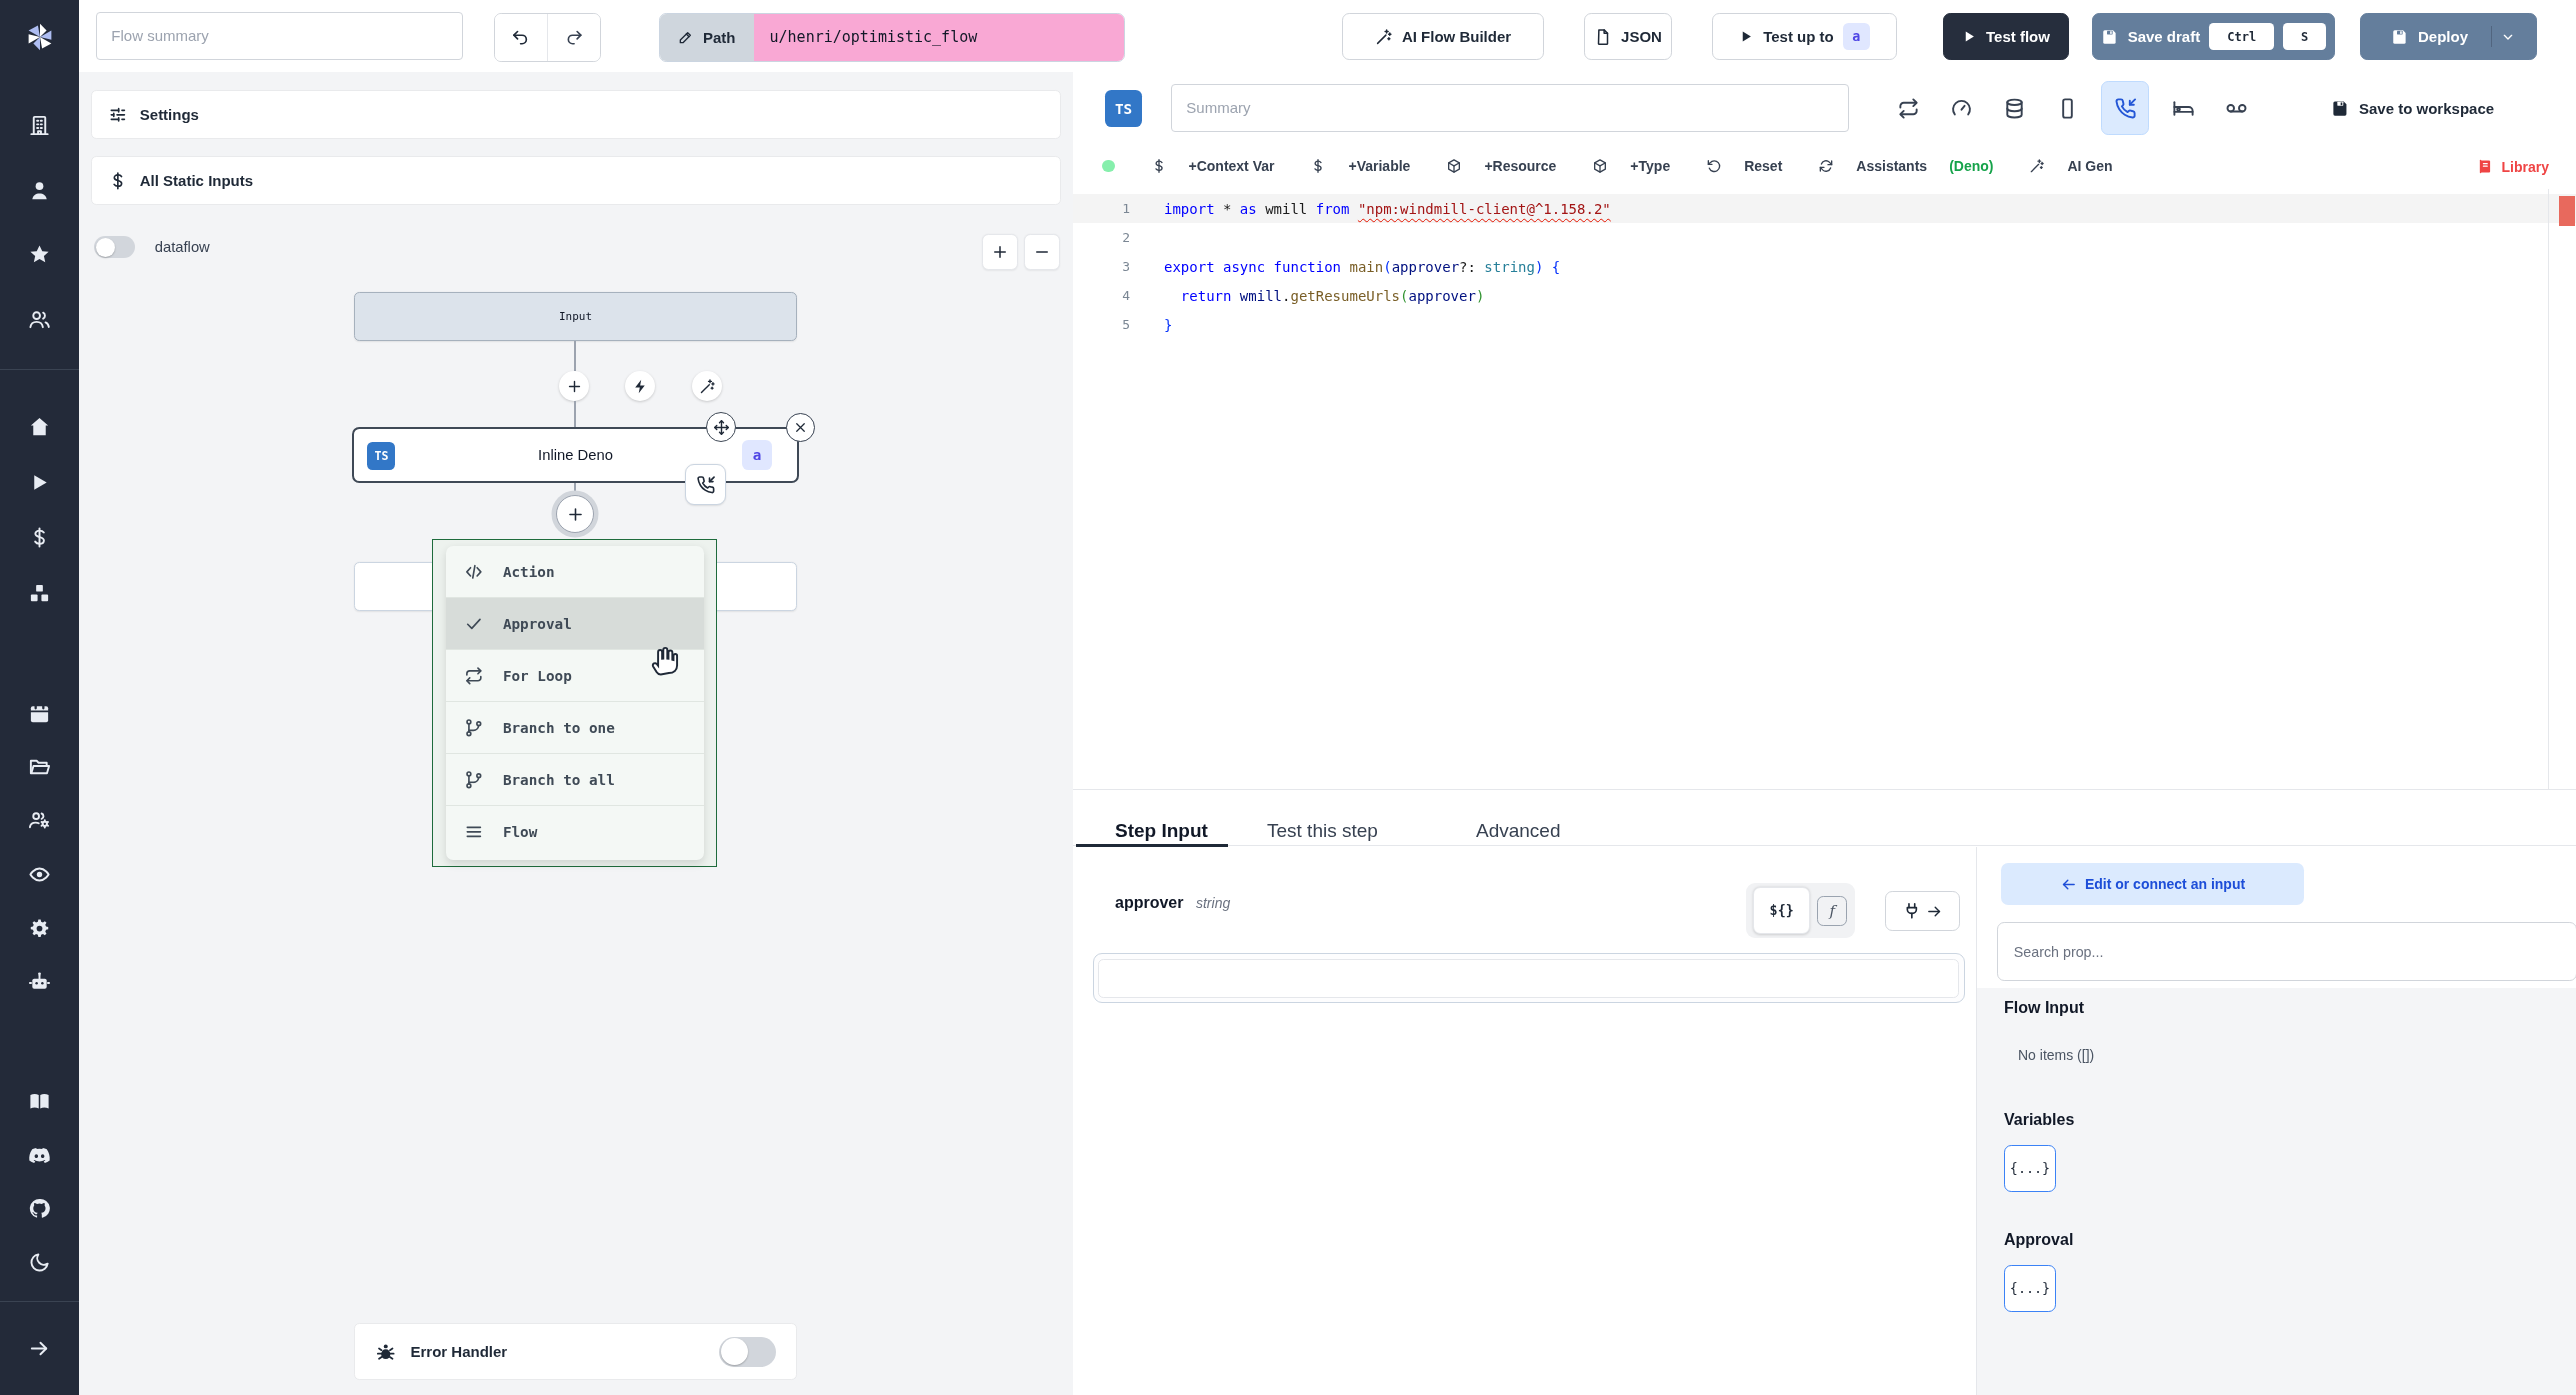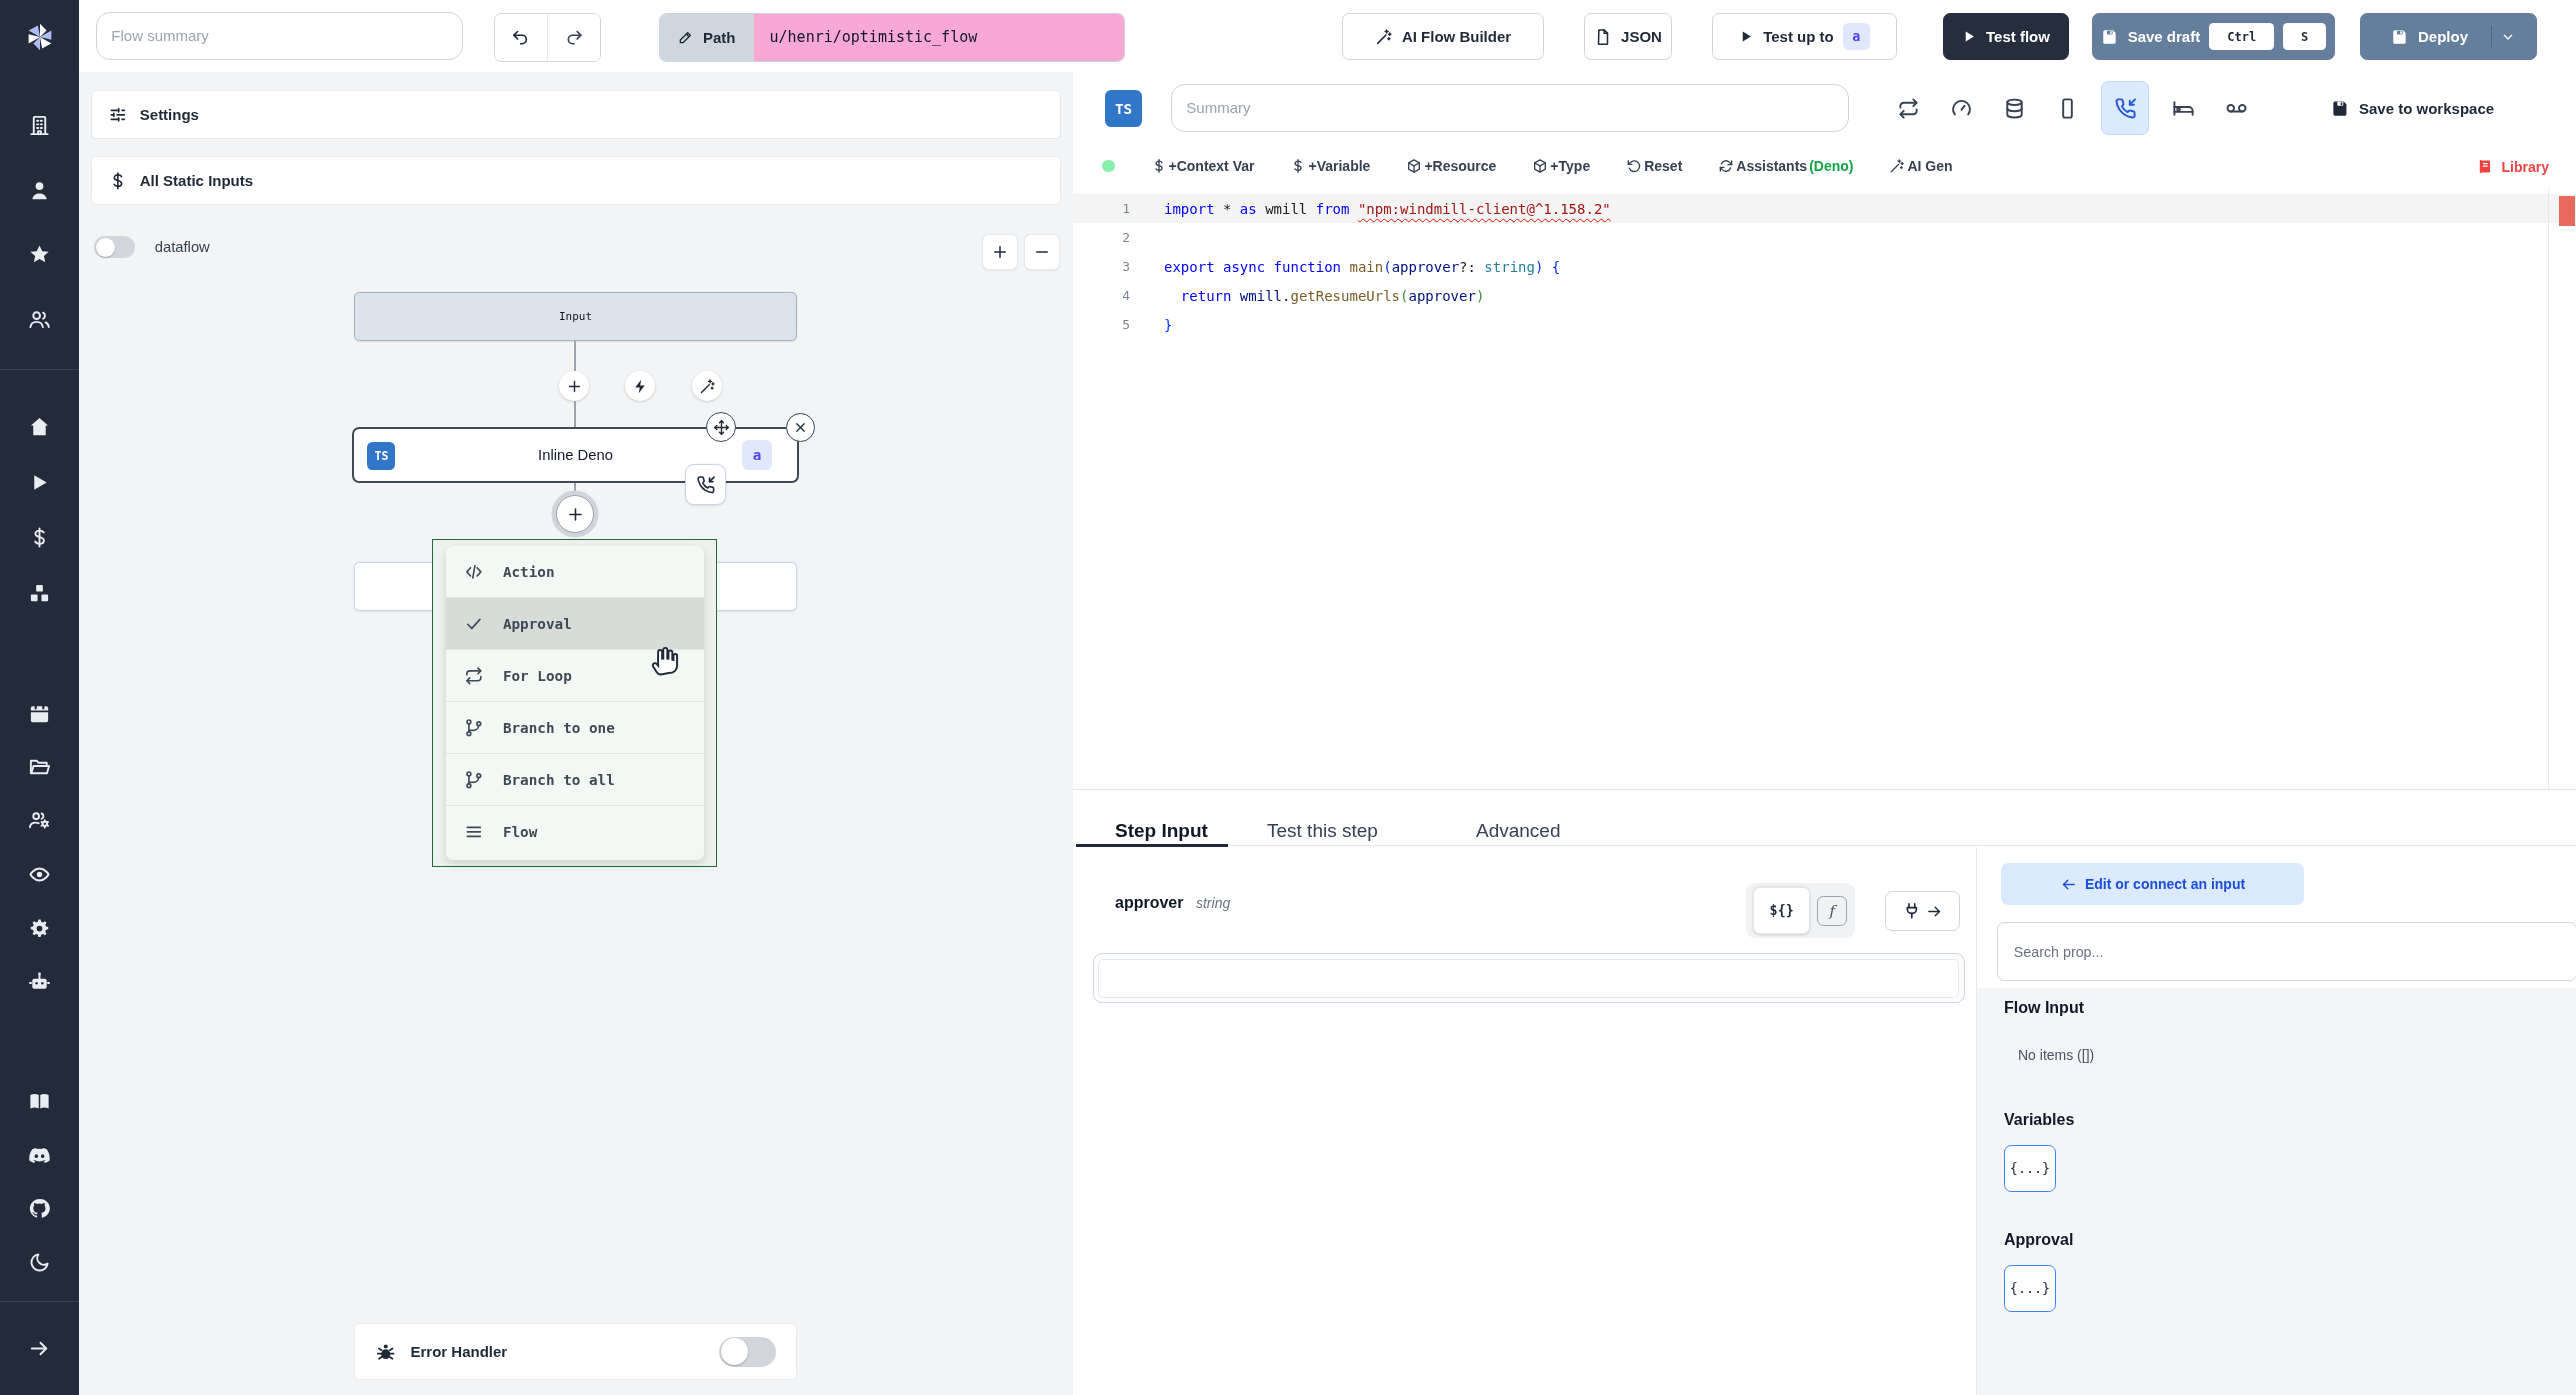--- a/index.html
+++ b/index.html
@@ -14,21 +14,21 @@
   .rail-item{width:79px;height:43px;display:flex;align-items:center;justify-content:center;color:#e8ecf3;cursor:pointer;}
   .rail-div{position:absolute;left:0;width:79px;height:0.9px;background:#3a4352;}
   #rail-g0{top:104px;} #rail-g0 .rail-item{margin-bottom:21.5px;}
   #rail-g1{top:405px;} #rail-g1 .rail-item{margin-bottom:12.5px;}
   #rail-g2{top:692px;} #rail-g2 .rail-item{margin-bottom:10.7px;}
   #rail-g3{top:1080px;} #rail-g3 .rail-item{margin-bottom:10.7px;}
   #rail-footer{top:1327px;}
 
   
   #topbar{position:absolute;left:79px;top:0;width:2497px;height:72px;background:#fff;border-bottom:0.9px solid #e5e7eb;}
-  .tb-input{position:absolute;top:11.6px;height:48px;border:0.9px solid #d1d5db;border-radius:14px;font-size:15px;color:#111827;padding:0 14.3px;outline:none;box-sizing:border-box;background:#fff;font-family:"Liberation Sans",sans-serif;}
+  .tb-input{position:absolute;top:11.6px;height:48px;border:0.9px solid #d1d5db;border-radius:4px;font-size:15px;color:#111827;padding:0 14.3px;outline:none;box-sizing:border-box;background:#fff;font-family:"Liberation Sans",sans-serif;}
   .tb-input::placeholder{color:#9ca3af;}
   #flow-summary-input{left:17px;width:367px;}
   #undo-redo{position:absolute;left:415px;top:12.5px;height:47px;display:flex;border:0.9px solid #d1d5db;border-radius:7.2px;overflow:hidden;background:#fff;}
   .ur-btn{width:52px;height:47px;display:flex;align-items:center;justify-content:center;color:#1f2937;cursor:pointer;background:#fff;}
   .ur-btn + .ur-btn{border-left:0.9px solid #e5e7eb;color:#374151;}
   #path-group{position:absolute;left:580px;top:12.5px;height:47px;display:flex;border:0.9px solid #cbd5e1;border-radius:7.2px;overflow:hidden;background:#fff;}
   #path-label-seg{display:flex;align-items:center;gap:9px;background:#cfd6dd;padding:0 18px;font-weight:700;font-size:15px;color:#1f2937;cursor:pointer;}
   #path-value{border:none;outline:none;width:338px;padding:0 16px;font-size:15px;color:#111827;font-family:"DejaVu Sans Mono",monospace;background:#f9a8d4;}
   .top-btn{position:absolute;top:13.4px;height:47px;display:flex;align-items:center;justify-content:center;gap:9px;border:0.9px solid #d1d5db;border-radius:7.2px;background:#fff;font-size:15px;font-weight:600;color:#1f2937;cursor:pointer;box-sizing:border-box;}
   #btn-ai-flow{left:1263px;width:202px;}
@@ -89,21 +89,21 @@
   #right{position:absolute;left:1073px;top:72px;width:1503px;height:1323px;background:#fff;}
   #ts-badge-ed{position:absolute;left:32px;top:18px;width:37px;height:37px;border-radius:6.3px;background:#3277c7;color:#fff;font-weight:700;font-size:14.3px;font-family:"DejaVu Sans Mono",monospace;display:flex;align-items:center;justify-content:center;}
   #summary-input{left:98px;width:678px;}
   #ed-toolbar-icons{position:absolute;left:816px;top:0px;height:72px;display:flex;align-items:center;gap:15px;}
   .tb-ic{width:38px;height:47px;display:flex;align-items:center;justify-content:center;color:#374151;cursor:pointer;border-radius:7.2px;}
   .tb-ic.active{background:#dbeafe;border:0.9px solid #bfdbfe;color:#2457d6;width:48px;height:54px;box-sizing:border-box;}
   #save-ws{position:absolute;left:1258px;top:0;height:72px;display:flex;align-items:center;gap:9px;font-weight:700;font-size:15px;color:#1f2937;cursor:pointer;}
   #ed-actions-row{position:absolute;left:0;top:71px;width:1503px;height:47px;display:flex;align-items:center;border-bottom:0.9px solid #e5e7eb;box-sizing:border-box;}
   #green-dot{width:12.5px;height:12.5px;border-radius:50%;background:#86efac;margin-left:29px;}
   #ed-actions{display:flex;align-items:center;gap:36px;margin-left:36px;}
-  .act{display:flex;align-items:flex-start;gap:2px;font-size:14px;font-weight:600;color:#374151;cursor:pointer;white-space:nowrap;}
+  .act{display:flex;align-items:flex-start;gap:22px;font-size:14px;font-weight:600;color:#374151;cursor:pointer;white-space:nowrap;}
   .act .suffix{color:#16a34a;font-weight:600;}
   #library-btn{position:absolute;right:27px;top:71px;height:47px;display:flex;align-items:center;gap:7.2px;font-size:14px;font-weight:600;color:#ef4444;cursor:pointer;}
 
   #code-editor{position:absolute;left:0;top:117px;width:1503px;height:600px;background:#fff;overflow:hidden;}
   #code-scroll{position:absolute;top:5.4px;left:0;right:0;}
   .cl{display:flex;height:29px;align-items:center;}
   .cl.hl{background:#f4f4f4;}
   .cl .gut{width:57px;text-align:right;padding-right:14.3px;color:#7b8794;font-family:"DejaVu Sans Mono",monospace;font-size:13px;flex:none;}
   .cl .ct{font-family:"DejaVu Sans Mono",monospace;font-size:14px;white-space:pre;padding-left:19.7px;}
   .kw{color:#0000ff;} .str{color:#a31515;} .pl{color:#1b1b1b;}

